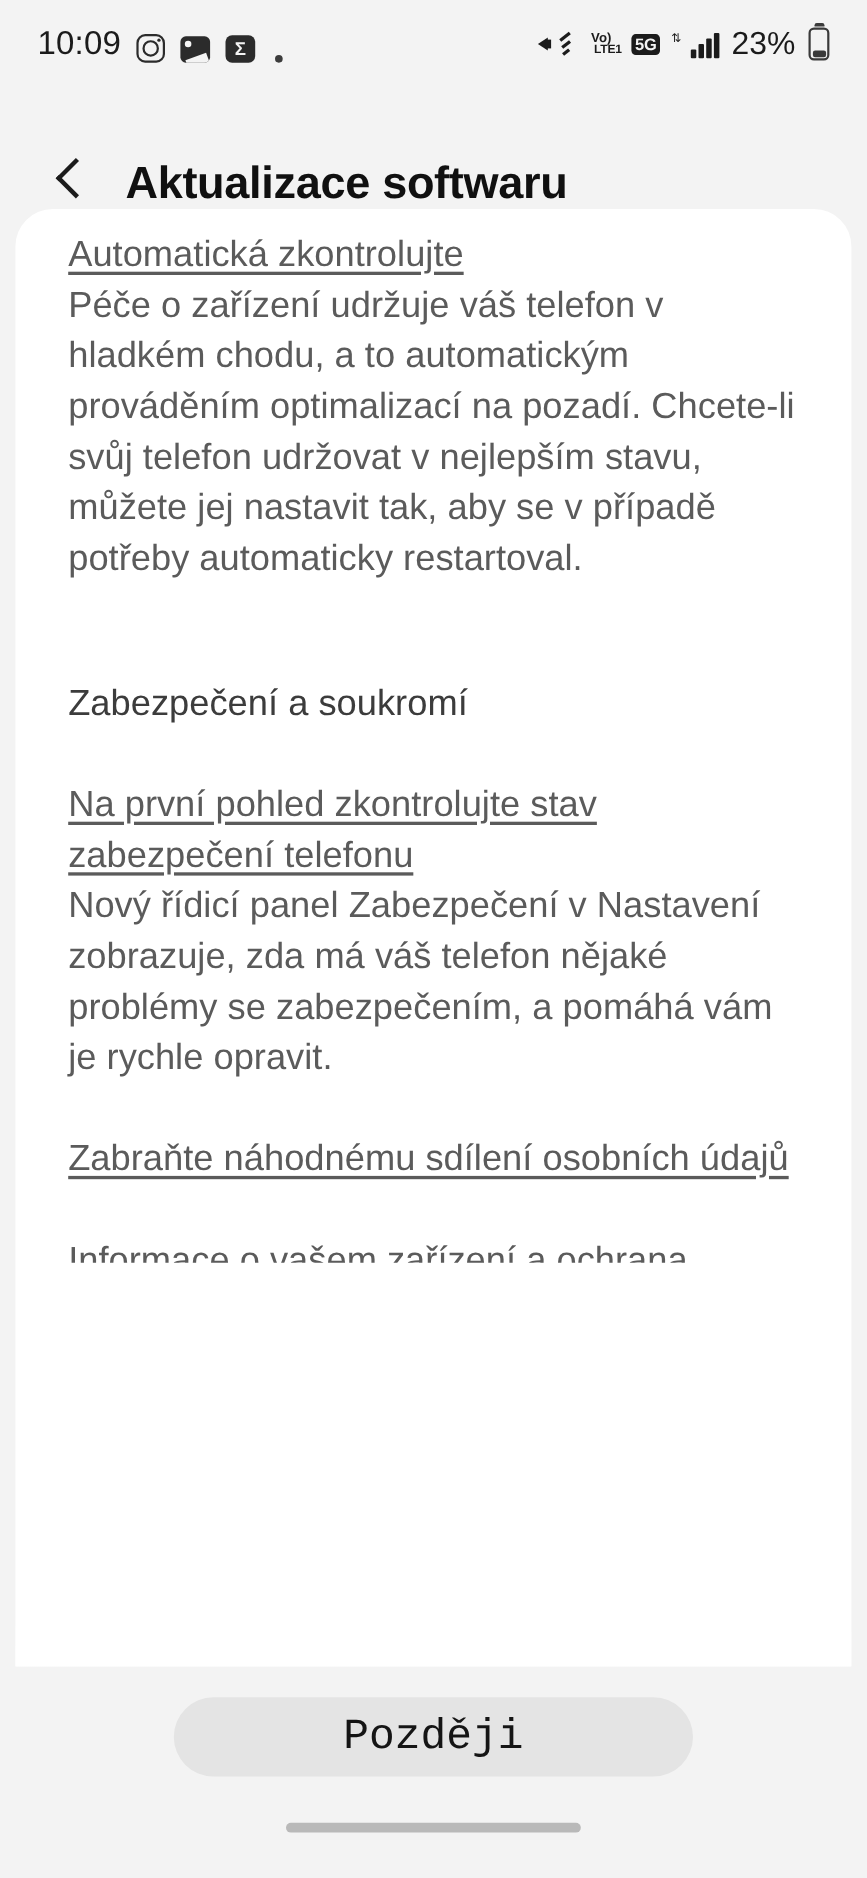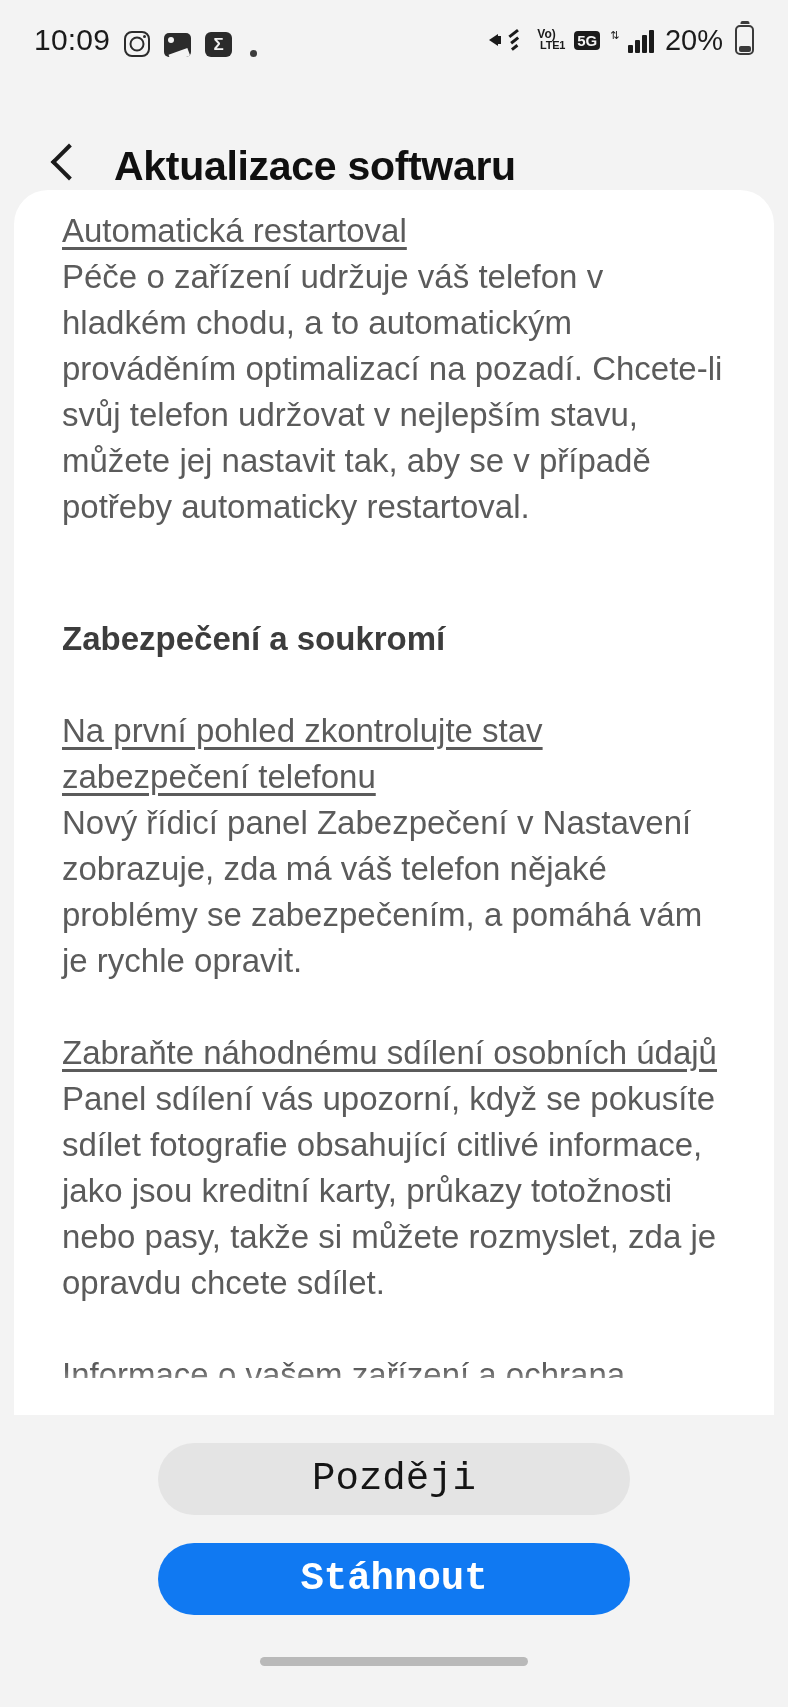--- a/index.html
+++ b/index.html
@@ -258,21 +258,21 @@
   }
   .rn-para {
     font-size: 33px;
     line-height: 46px;
     color: #5b5b5b;
   }
   .rn-head {
     font-size: 33px;
     line-height: 46px;
     color: #3c3c3c;
-    font-weight: bold;
+    font-weight: normal;
   }
   .gap-lg { height: 86px; }
   .gap-md { height: 46px; }
   .clipped {
     color: #5b5b5b;
     font-size: 33px;
     line-height: 46px;
     height: 26px;
     overflow: hidden;
   }
@@ -356,61 +356,59 @@
       <span class="ic-5g">
         <span class="badge">5G</span>
         <span class="arrows">⇅</span>
       </span>
       <span class="ic-signal">
         <i></i>
           <i></i>
           <i></i>
           <i></i>
       </span>
-      <span class="battery-text">20%</span>
+      <span class="battery-text">23%</span>
       <span class="ic-battery">
           <span class="fill"></span>
         </span>
     </div>
   </div>
 
   <div class="app-bar">
     <div class="back-btn"></div>
     <div class="app-title">Aktualizace softwaru</div>
   </div>
 
   <div class="card">
     <div class="scroll-body">
 
-      <a class="rn-link">Automatická restartoval</a>
+      <a class="rn-link">Automatická zkontrolujte</a>
       <p class="rn-para">Péče o zařízení udržuje váš telefon v hladkém chodu, a to automatickým prováděním optimalizací na pozadí. Chcete-li svůj telefon udržovat v nejlepším stavu, můžete jej nastavit tak, aby se v případě potřeby automaticky restartoval.</p>
 
       <div class="gap-lg"></div>
 
       <div class="rn-head">Zabezpečení a soukromí</div>
 
       <div class="gap-md"></div>
 
       <a class="rn-link">Na první pohled zkontrolujte stav zabezpečení telefonu</a>
       <p class="rn-para">Nový řídicí panel Zabezpečení v Nastavení zobrazuje, zda má váš telefon nějaké problémy se zabezpečením, a pomáhá vám je rychle opravit.</p>
 
       <div class="gap-md"></div>
 
       <a class="rn-link">Zabraňte náhodnému sdílení osobních údajů</a>
-      <p class="rn-para">Panel sdílení vás upozorní, když se pokusíte sdílet fotografie obsahující citlivé informace, jako jsou kreditní karty, průkazy totožnosti nebo pasy, takže si můžete rozmyslet, zda je opravdu chcete sdílet.</p>
 
       <div class="gap-md"></div>
 
       <div class="clipped">Informace o vašem zařízení a ochrana</div>
     </div>
     <div class="fade-bottom"></div>
   </div>
 
   <div class="button-bar">
     <button class="btn btn-secondary">Později</button>
-    <button class="btn btn-primary">Stáhnout</button>
   </div>
 
   <div class="nav-bar">
     <div class="nav-pill"></div>
   </div>
 
 </div>
 
 </body></html>

